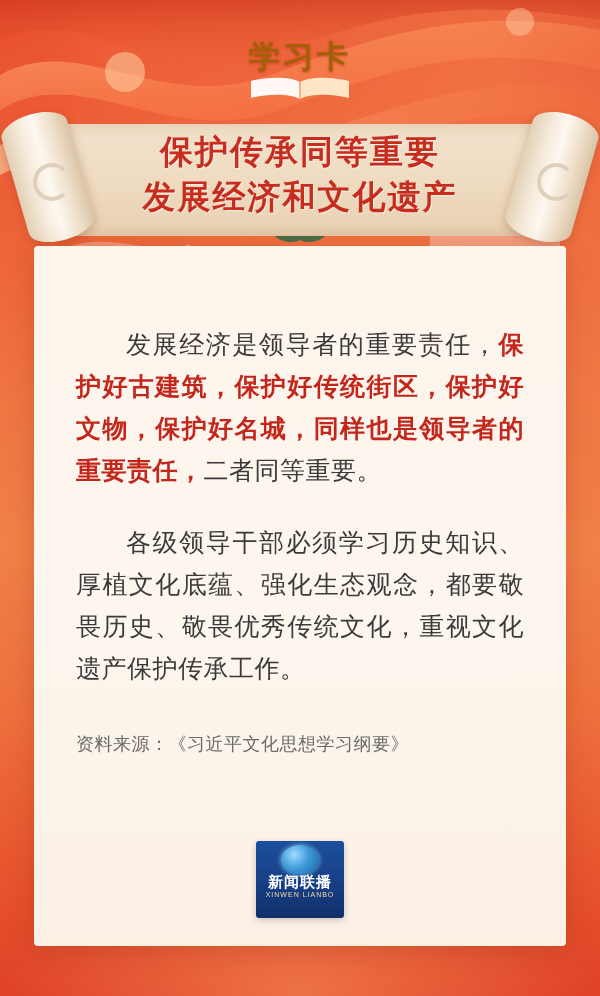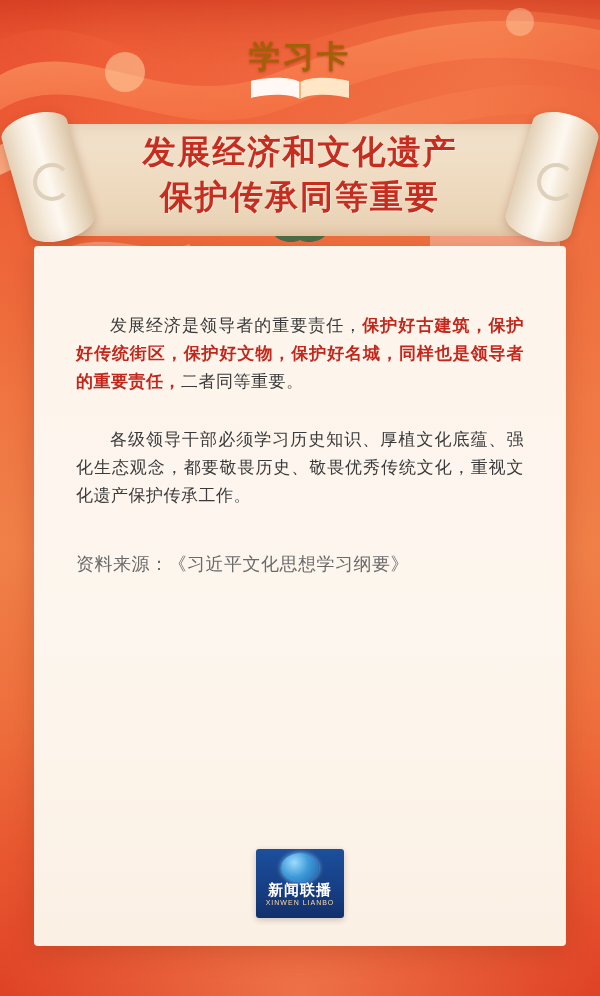--- a/index.html
+++ b/index.html
@@ -133,26 +133,26 @@
     box-shadow: 0 6px 24px rgba(140,40,10,0.25);
   }
   .card-inner {
     position: absolute;
     left: 42px;
     right: 42px;
     top: 62px;
   }
   .para {
     font-family: "Liberation Serif", serif;
-    font-size: 17px;
-    line-height: 28px;
+    font-size: 25px;
+    line-height: 42px;
     color: #3a3a3a;
     text-align: justify;
     text-indent: 2em;
-    margin: 4px 0 30px 0;
+    margin: 16px 0 30px 0;
     letter-spacing: 0.5px;
   }
   .hl {
     color: #c3271c;
     font-weight: bold;
   }
   .source {
     margin-top: 42px;
     text-align: left;
     font-family: "Liberation Serif", serif;
@@ -160,21 +160,21 @@
     color: #6a6a6a;
     letter-spacing: 0.5px;
   }
   
   .logo {
     position: absolute;
     left: 50%;
     margin-left: -44px;
     bottom: 78px;
     width: 88px;
-    height: 69px;
+    height: 77px;
     background: linear-gradient(180deg, #1c4f9c 0%, #173f86 55%, #11306a 100%);
     border-radius: 3px;
     overflow: hidden;
     box-shadow: 0 2px 6px rgba(0,0,0,0.2);
   }
   .logo-globe {
     position: absolute;
     left: 50%; top: 4px;
     margin-left: -19px;
     width: 38px; height: 30px;
@@ -249,22 +249,22 @@
     <div class="scroll-paper"></div>
     <div class="roller left">
       <div class="roller-body"></div>
       <div class="roller-swirl"></div>
     </div>
     <div class="roller right">
       <div class="roller-body"></div>
       <div class="roller-swirl"></div>
     </div>
     <div class="title-wrap">
+      <div class="title-line">保护传承同等重要</div>
       <div class="title-line">发展经济和文化遗产</div>
-      <div class="title-line">保护传承同等重要</div>
     </div>
   </div>
 
   <div class="card">
     <div class="card-inner">
 
       <p class="para">
         <span>发展经济是领导者的重要责任，</span><span class="hl">保护好古建筑，保护好传统街区，保护好文物，保护好名城，同样也是领导者的重要责任，</span><span>二者同等重要。</span>
       </p>
 

